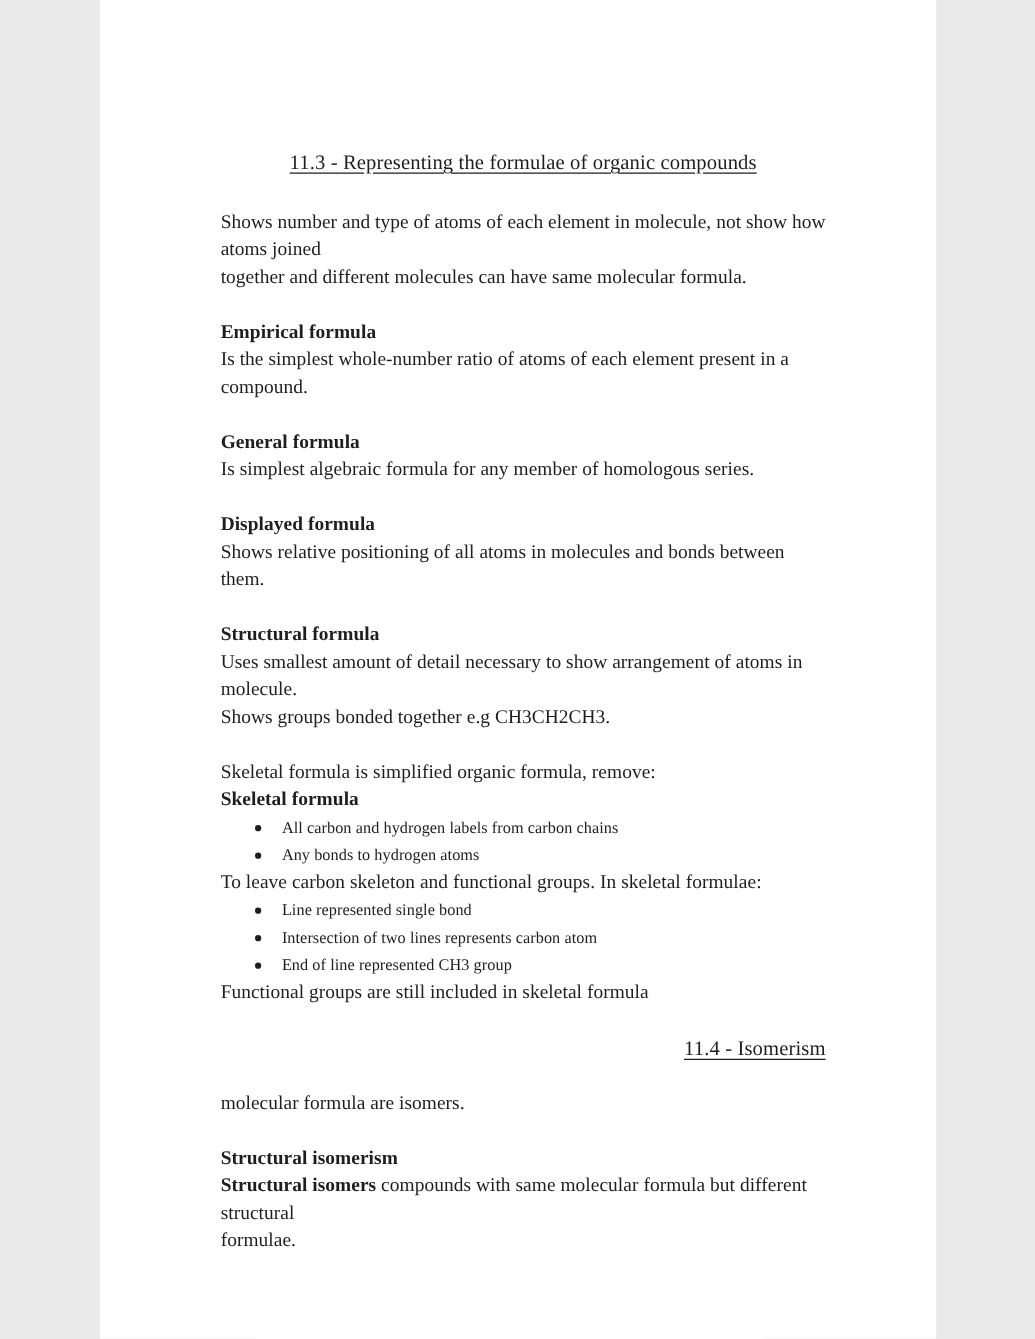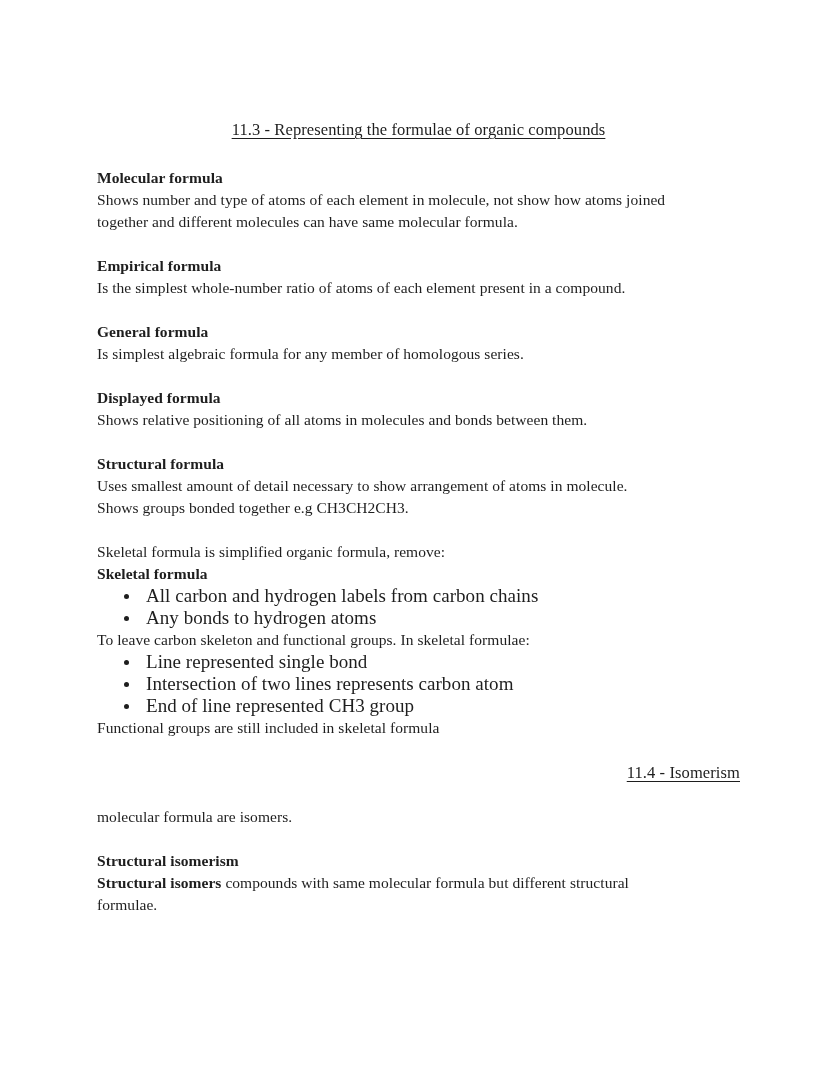--- a/index.html
+++ b/index.html
@@ -2,21 +2,21 @@
 <html><head>
 <meta charset="utf-8">
 <style>
   html, body {
     margin: 0;
     padding: 0;
     background: #e9e9e9;
   }
   .page {
     position: relative;
-    width: 828px;
+    width: 669px;
     height: 1071px;
     margin: 0 auto;
     background: #ffffff;
     box-sizing: border-box;
     padding: 118px 88px 0 97px;
     font-family: "Liberation Serif", "DejaVu Serif", serif;
     color: #1e1e1e;
     overflow: hidden;
   }
   .doc-title {
@@ -36,42 +36,41 @@
   .line {
     font-size: 15.5px;
     line-height: 22px;
     letter-spacing: 0.05px;
   }
   .bold { font-weight: 700; }
   .gap { height: 22px; }
   .bullet-item {
     position: relative;
     padding-left: 49px;
-    font-size: 19px;
+    font-size: 13px;
     line-height: 22px;
     letter-spacing: 0.05px;
   }
   .bullet-dot {
     position: absolute;
     left: 27px;
     top: 9px;
     width: 5px;
     height: 5px;
     border-radius: 50%;
     background: #1e1e1e;
   }
 </style>
 </head>
 <body>
 
 <div class="page">
 
   <h1 class="doc-title">11.3 - Representing the formulae of organic compounds</h1>
 
-  <div class="line bold">Molecular formula</div>
   <div class="line">Shows number and type of atoms of each element in molecule, not show how atoms joined</div>
   <div class="line">together and different molecules can have same molecular formula.</div>
   <div class="gap"></div>
 
   <div class="line bold">Empirical formula</div>
   <div class="line">Is the simplest whole-number ratio of atoms of each element present in a compound.</div>
   <div class="gap"></div>
 
   <div class="line bold">General formula</div>
   <div class="line">Is simplest algebraic formula for any member of homologous series.</div>

